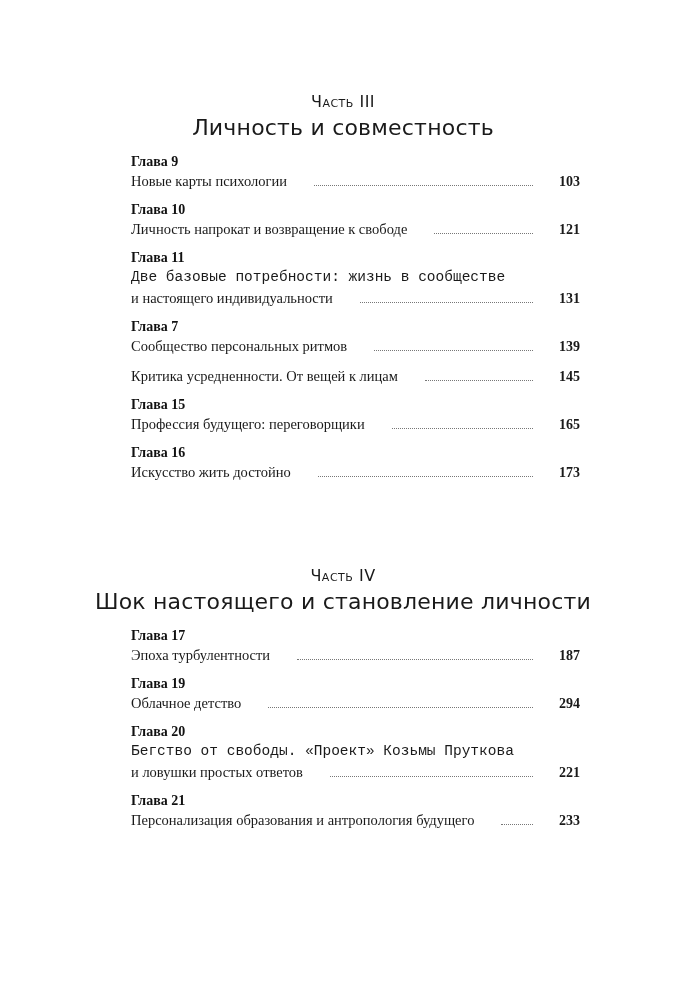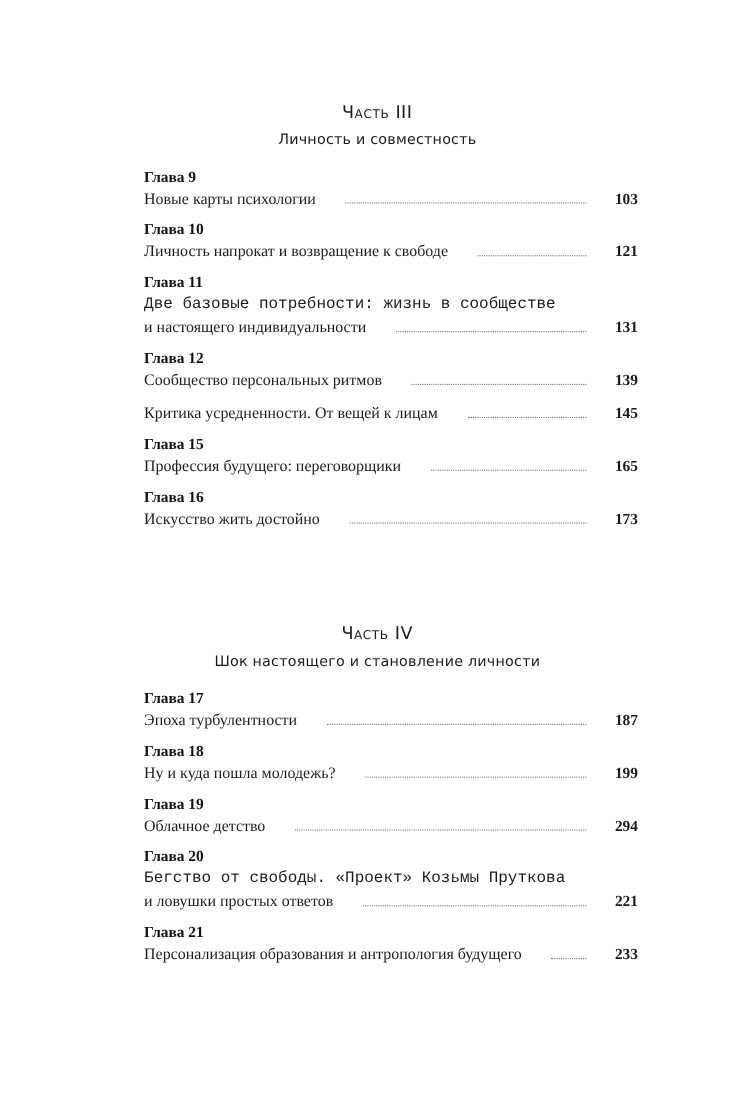--- a/index.html
+++ b/index.html
@@ -22,21 +22,21 @@
       font-family: "DejaVu Sans", sans-serif;
       color: #1a1a1a;
     }
     .part-label {
       font-size: 16px;
       letter-spacing: 0.5px;
       line-height: 24px;
       font-variant: small-caps;
     }
     .part-title {
-      font-size: 13px;
+      font-size: 22px;
       line-height: 24px;
       margin-top: 2px;
       letter-spacing: 0.2px;
     }
     .chapters {
       position: absolute;
       left: 131px;
       width: 449px;
       font-family: "DejaVu Serif", serif;
     }
@@ -110,21 +110,21 @@
     <div class="chapter">
       <div class="chapter-label">Глава 11</div>
       <div class="chapter-line">Две базовые потребности: жизнь в сообществе</div>
       <div class="chapter-title-row">
         <span class="title-text">и настоящего индивидуальности</span>
         <span class="leader"></span>
         <span class="page-num">131</span>
       </div>
     </div>
     <div class="chapter">
-      <div class="chapter-label">Глава 12</div>
+      <div class="chapter-label">Глава 7</div>
       <div class="chapter-title-row">
         <span class="title-text">Сообщество персональных ритмов</span>
         <span class="leader"></span>
         <span class="page-num">139</span>
       </div>
     </div>
     <div class="chapter">
       <div class="chapter-title-row">
         <span class="title-text">Критика усредненности. От вещей к лицам</span>
         <span class="leader"></span>
@@ -157,28 +157,20 @@
   <div class="chapters" style="top:627px;">
     <div class="chapter">
       <div class="chapter-label">Глава 17</div>
       <div class="chapter-title-row">
         <span class="title-text">Эпоха турбулентности</span>
         <span class="leader"></span>
         <span class="page-num">187</span>
       </div>
     </div>
     <div class="chapter">
-      <div class="chapter-label">Глава 18</div>
-      <div class="chapter-title-row">
-        <span class="title-text">Ну и куда пошла молодежь?</span>
-        <span class="leader"></span>
-        <span class="page-num">199</span>
-      </div>
-    </div>
-    <div class="chapter">
       <div class="chapter-label">Глава 19</div>
       <div class="chapter-title-row">
         <span class="title-text">Облачное детство</span>
         <span class="leader"></span>
         <span class="page-num">294</span>
       </div>
     </div>
     <div class="chapter">
       <div class="chapter-label">Глава 20</div>
       <div class="chapter-line">Бегство от свободы. «Проект» Козьмы Пруткова</div>

